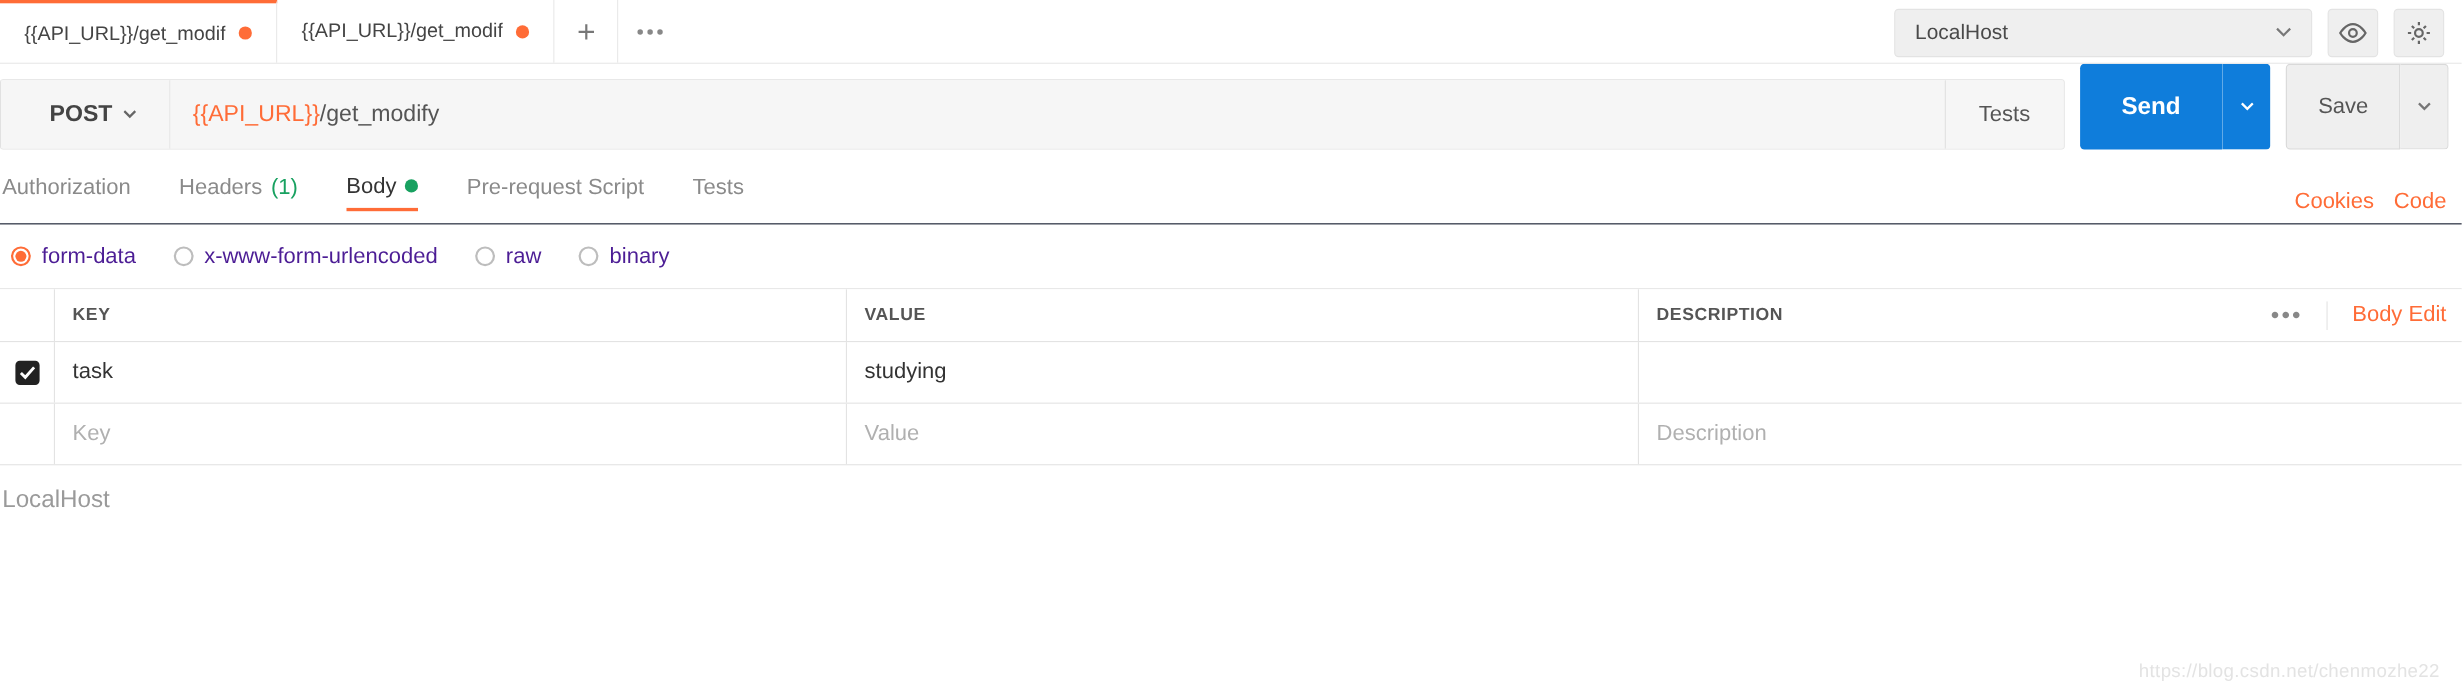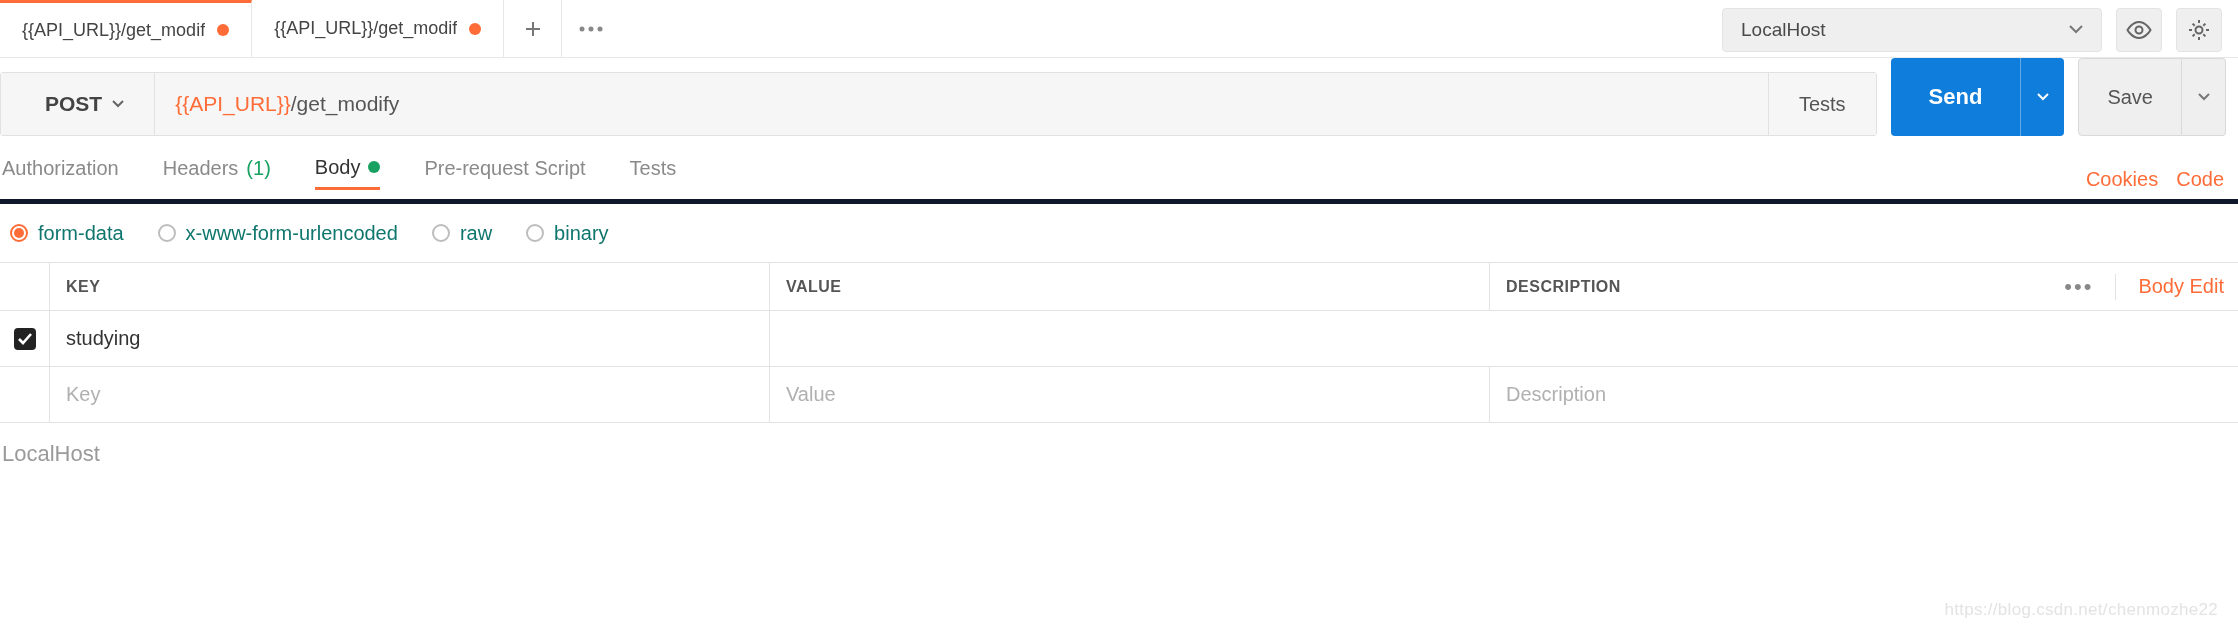--- a/index.html
+++ b/index.html
@@ -20,30 +20,30 @@
   .url-var { color:#ff6c37; }
   .url-rest { color:#555; }
   .params-box { display:flex; align-items:center; padding:0 30px; background:#f6f6f6; border-left:1px solid #e1e1e1; font-size:20px; color:#555; cursor:pointer;}
   .send-group { display:flex; margin-left:14px;}
   .send-btn { background:#0f7ddb; color:#fff; font-size:22px; font-weight:700; border:none; padding:0 38px; border-top-left-radius:4px; border-bottom-left-radius:4px; cursor:pointer;}
   .send-caret { background:#0f7ddb; border:none; border-left:1px solid rgba(255,255,255,0.35); width:44px; display:flex; align-items:center; justify-content:center; border-top-right-radius:4px; border-bottom-right-radius:4px; cursor:pointer;}
   .save-group { display:flex; margin-left:14px; margin-right:6px;border-radius:24px;}
   .save-btn { background:#efefef; border:1px solid #d9d9d9; font-size:20px; color:#555; padding:0 28px; border-top-left-radius:4px; border-bottom-left-radius:4px; cursor:pointer;}
   .save-caret { background:#efefef; border:1px solid #d9d9d9; border-left:none; width:44px; display:flex; align-items:center; justify-content:center; border-top-right-radius:4px; border-bottom-right-radius:4px; cursor:pointer;}
   
-  .section-tabs { display:flex; align-items:center; height:58px; margin-top:10px; gap:44px; padding-left:2px; position:relative; border-bottom:5px solid #0f172a;}
+  .section-tabs { display:flex; align-items:center; height:58px; margin-top:10px; gap:44px; padding-left:2px; position:relative; border-bottom:1px solid #0f172a;}
   .sectab { font-size:20px; color:#8a8a8a; cursor:pointer; display:flex; align-items:center; gap:8px; padding-bottom:8px;}
   .sectab.active { color:#333; border-bottom:3px solid #ff6c37; font-weight:500;}
   .headers-count { color:#18a160; font-weight:500;}
   .green-dot { width:12px; height:12px; border-radius:50%; background:#18a160; display:inline-block;}
   .right-links { position:absolute; right:14px; bottom:8px; display:flex; gap:18px; font-size:20px;}
   .link-orange { color:#ff6c37; cursor:pointer;}
   
   .body-type-row { display:flex; align-items:center; gap:34px; height:58px; padding:0 10px;}
-  .radio-opt { display:flex; align-items:center; gap:10px; font-size:20px; color:#0f766e; cursor:pointer;}
+  .radio-opt { display:flex; align-items:center; gap:10px; font-size:20px; color:#4c1d95; cursor:pointer;}
   .radio-outer { width:18px; height:18px; border-radius:50%; border:2px solid #bdbdbd; display:flex; align-items:center; justify-content:center;}
   .radio-outer.selected { border-color:#ff6c37;}
   .radio-inner { width:10px; height:10px; border-radius:50%; background:#ff6c37;}
   
   .kv-table { border-top:1px solid #e3e3e3;}
   .kv-head, .kv-row { display:flex; align-items:stretch;justify-content:center;}
   .kv-head { height:48px; background:#fff; border-bottom:1px solid #e3e3e3; position:relative;}
   .kv-row { height:56px; border-bottom:1px solid #e3e3e3;}
   .col-check { width:50px; border-right:1px solid #e3e3e3; display:flex; align-items:center; justify-content:center;}
   .col-key { flex:0 0 720px; border-right:1px solid #e3e3e3; display:flex; align-items:center; padding:0 16px;}
@@ -201,20 +201,23 @@
     </div>
   </div>
   <div class="kv-row">
     <div class="col-check">
       <div class="checkbox">
         <svg width="16" height="14" viewBox="0 0 16 14">
             <path d="M2 7l4 4 8-9" stroke="#fff" stroke-width="2.6" fill="none"></path>
           </svg>
       </div>
     </div>
+    <div class="col-key">
+        <span class="cell-text">task</span>
+      </div>
     <div class="col-val">
         <span class="cell-text">studying</span>
       </div>
     <div class="col-desc">
         <span class="cell-text"></span>
       </div>
   </div>
   <div class="kv-row">
     <div class="col-check"></div>
     <div class="col-key">

